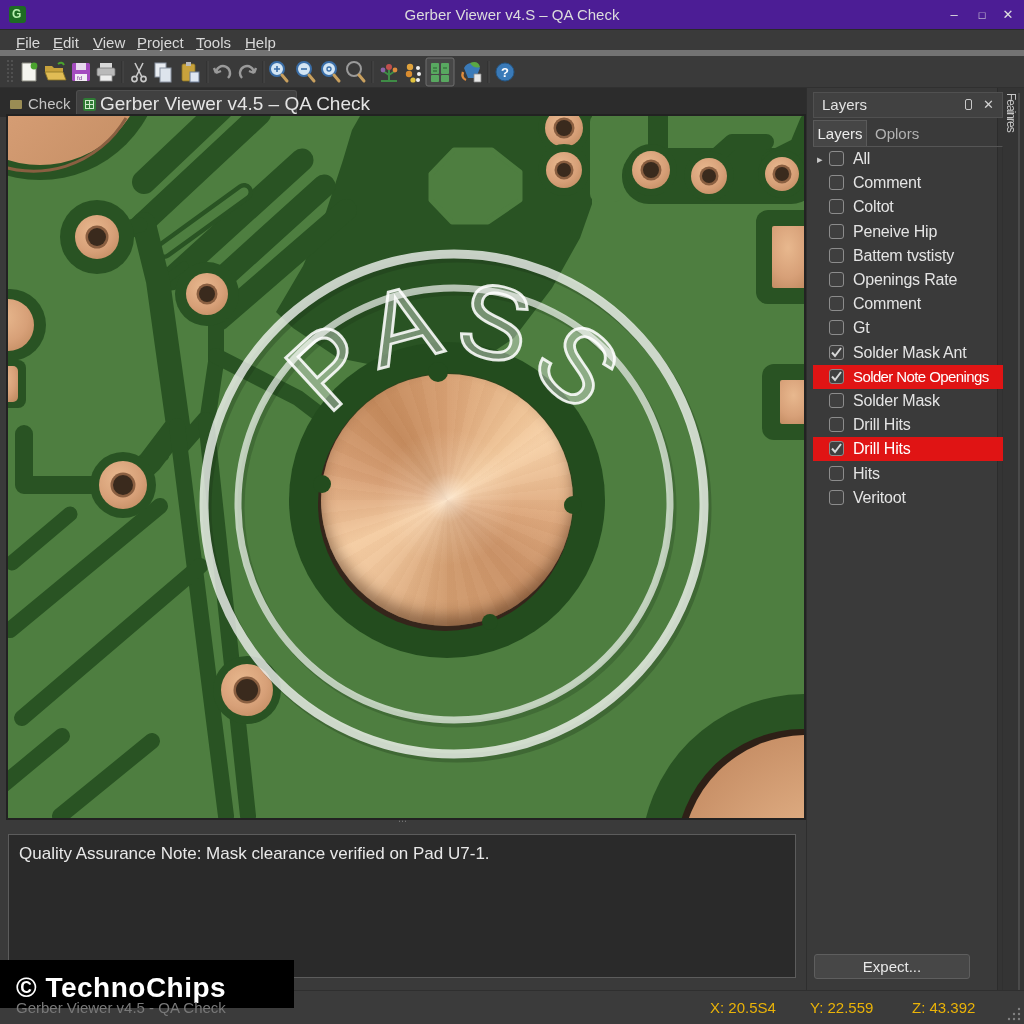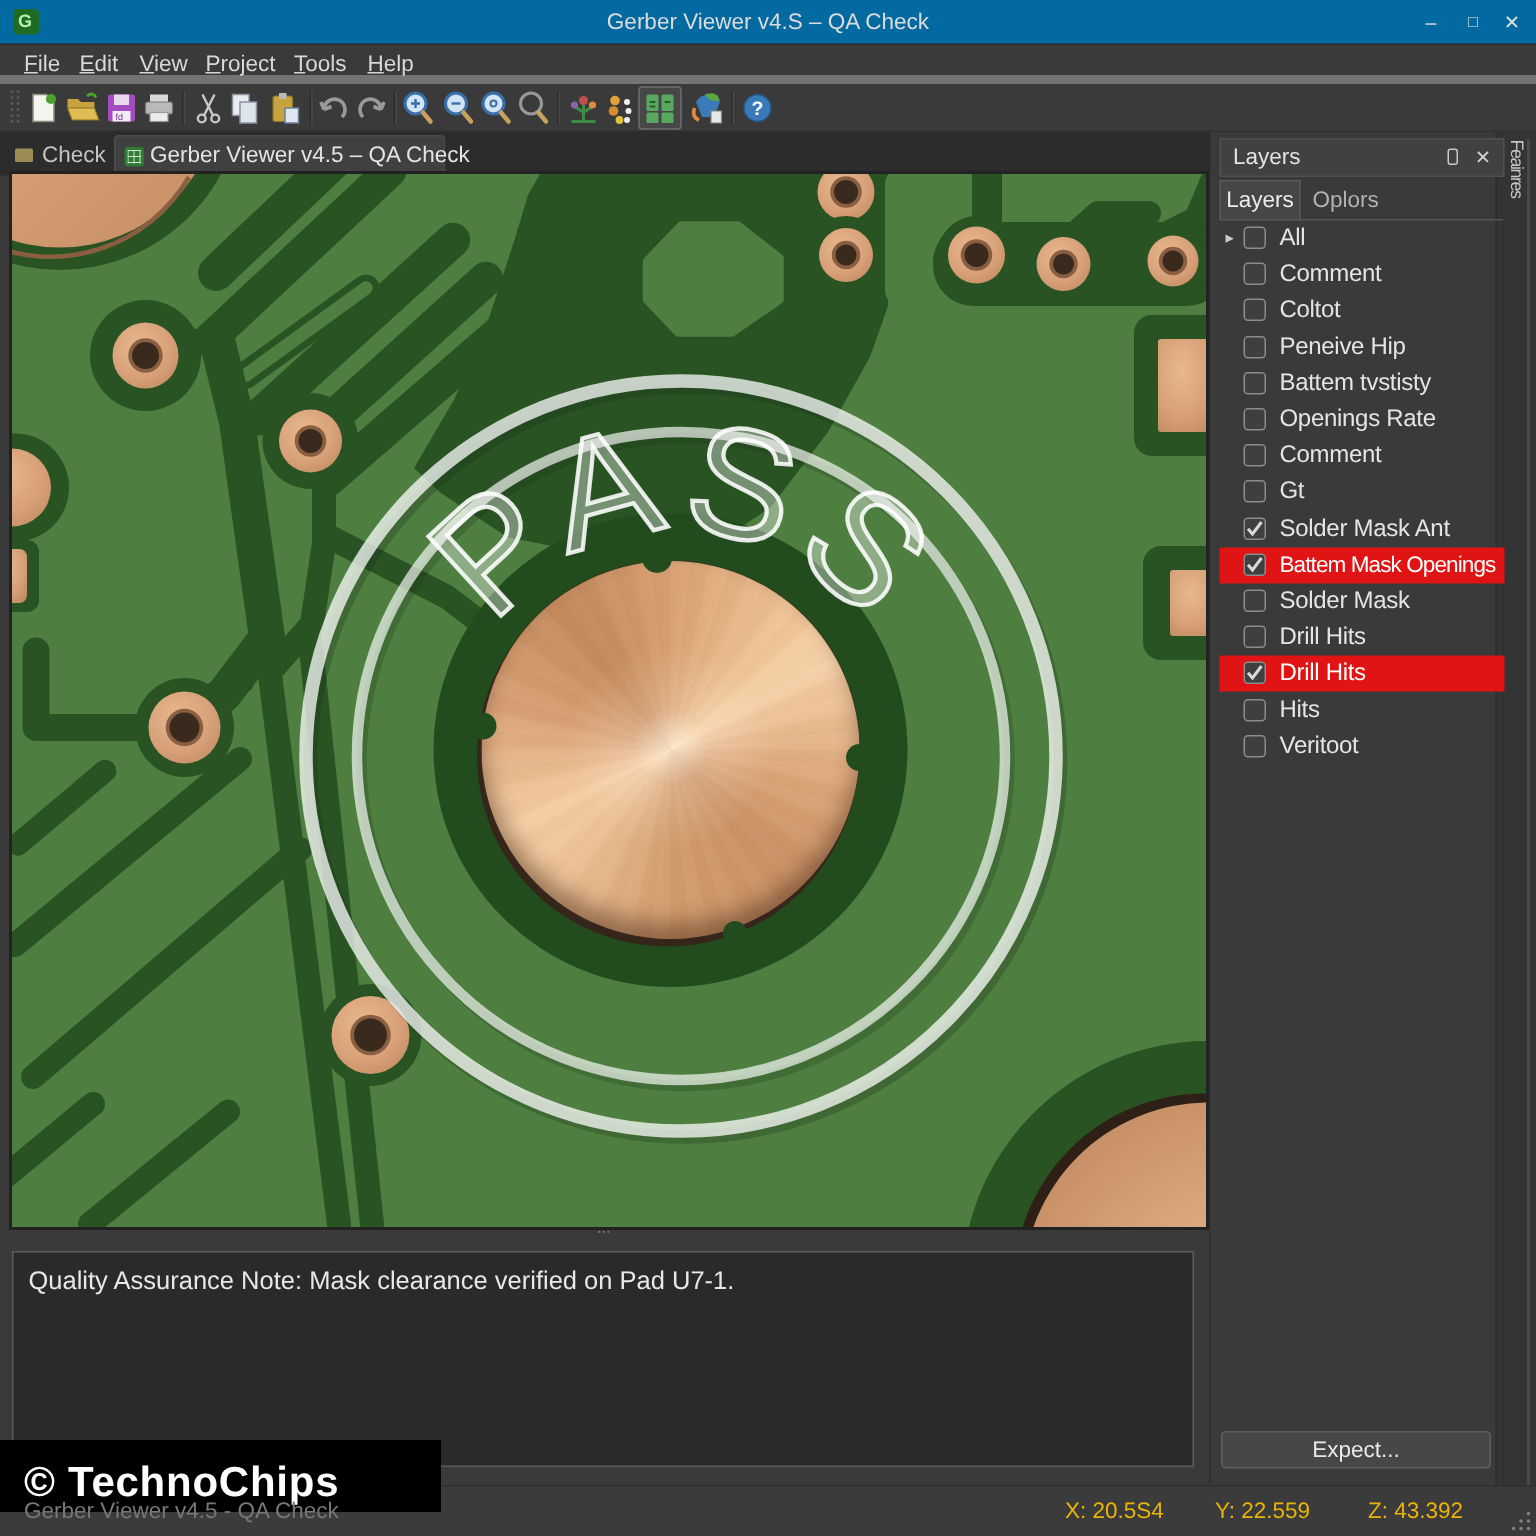--- a/index.html
+++ b/index.html
@@ -1,28 +1,28 @@
 <!DOCTYPE html>
 <html><head><meta charset="utf-8"><style>
 *{margin:0;padding:0;box-sizing:border-box}
 html,body{width:1024px;height:1024px;overflow:hidden;background:#3a3a3a;
  font-family:"Liberation Sans",sans-serif;-webkit-font-smoothing:antialiased}
-#titlebar{position:absolute;left:0;top:0;width:1024px;height:30px;background:#0369a1;border-bottom:1px solid #2a2a2a}
+#titlebar{position:absolute;left:0;top:0;width:1024px;height:30px;background:#4c1d95;border-bottom:1px solid #2a2a2a}
 #title{position:absolute;left:0;top:0;width:1024px;text-align:center;line-height:30px;color:#dcdcdc;font-size:15px}
 #appicon{position:absolute;left:9px;top:6px;width:17px;height:17px;background:#1e6b24;border-radius:3px}
 #appicon:after{content:"G";position:absolute;left:3px;top:1px;font-size:12px;font-weight:bold;color:#b9f0b0}
 .winbtn{position:absolute;top:0;height:30px;width:28px;color:#e0e0e0;text-align:center;line-height:30px;font-size:13px}
 #menubar{position:absolute;left:0;top:31px;width:1024px;height:25px;background:#3a3a3a;border-bottom:6px solid #737373}
 #menubar span{color:#d8d8d8;font-size:15px;position:absolute;top:3px}
 #menubar u{text-decoration:underline}
 #toolbar{position:absolute;left:0;top:56px;width:1024px;height:32px;background:#3a3a3a;border-bottom:1px solid #303030}
 #tabstrip{position:absolute;left:0;top:88px;width:806px;height:29px;background:#2c2c2c}
 #tab1{position:absolute;left:10px;top:4px;height:25px;color:#c4c4c4;font-size:15px;line-height:24px}
 #tab1 .fold{display:inline-block;width:12px;height:9px;background:#9a8c54;border-radius:1px;margin-right:6px;position:relative;top:0px}
-#tab2{position:absolute;left:76px;top:2px;width:221px;height:27px;background:#404040;border:1px solid #4e4e4e;border-bottom:none;border-radius:3px 3px 0 0;color:#e4e4e4;font-size:15px;line-height:26px;padding-left:23px;white-space:nowrap}
+#tab2{position:absolute;left:76px;top:2px;width:221px;height:27px;background:#404040;border:1px solid #4e4e4e;border-bottom:none;border-radius:3px 3px 0 0;color:#e4e4e4;font-size:19px;line-height:26px;padding-left:23px;white-space:nowrap}
 #tab2 .chip{position:absolute;left:6px;top:7px;width:13px;height:13px;background:#2f7a35;border-radius:2px}
 #tab2 .chip:after{content:"";position:absolute;left:2px;top:2px;width:9px;height:9px;background:
  linear-gradient(#cfe8cc 1px,transparent 1px),linear-gradient(90deg,#cfe8cc 1px,transparent 1px);background-size:4px 4px}
 #canvas{position:absolute;left:8px;top:116px;width:796px;height:702px;background:#4e7e40;outline:2px solid #222;overflow:hidden}
 #pad{position:absolute;left:313px;top:258px;width:252px;height:252px;border-radius:50%;
  background:
  radial-gradient(circle at 50% 49%, rgba(255,240,220,0.8) 0%, rgba(255,236,212,0.25) 14%, rgba(255,235,210,0.0) 38%),
  repeating-conic-gradient(rgba(255,255,255,0.02) 0deg 6deg, rgba(110,60,30,0.025) 6deg 12deg),
  conic-gradient(from 0deg,
   #d7a073 0deg, #efc497 42deg, #f7d2a9 58deg, #dda87d 100deg, #ca9267 135deg,
@@ -41,21 +41,21 @@
 #ptab2{position:absolute;left:62px;top:2px;color:#b2b2b2;font-size:15px;line-height:24px}
 #plist{position:absolute;left:6px;top:58px;width:190px;height:860px;border-top:1px solid #555;border-right:1px solid #303030;border-bottom:1px solid #303030}
 .row{position:absolute;left:0;width:190px;height:24px;color:#e4e4e4;font-size:16px;line-height:24px}
 .row.red{background:#e01414;color:#fff}
 .exp{position:absolute;left:4px;top:0;color:#c9c9c9;font-size:11px}
 .cb{position:absolute;left:16px;top:4px;width:15px;height:15px;background:#3f3f3f;border:1px solid #8c8c8c;border-radius:3px}
 .cb svg{position:absolute;left:-1px;top:-1px}
 .lb{position:absolute;left:40px;white-space:nowrap;letter-spacing:-0.2px}
 #features{position:absolute;left:1000px;top:93px;width:18px;height:70px;color:#c6c6c6;font-size:12px;
  writing-mode:vertical-rl;letter-spacing:-1px}
-#expect{position:absolute;left:814px;top:954px;width:180px;height:25px;background:#474747;border:1px solid #5e5e5e;border-radius:3px;color:#e8e8e8;font-size:15px;text-align:center;line-height:23px}
+#expect{position:absolute;left:814px;top:954px;width:156px;height:25px;background:#474747;border:1px solid #5e5e5e;border-radius:3px;color:#e8e8e8;font-size:15px;text-align:center;line-height:23px}
 #statusbar{position:absolute;left:0;top:990px;width:1024px;height:34px;background:#3b3b3b;border-top:1px solid #2f2f2f}
 #statusbar .lt{position:absolute;left:16px;top:8px;color:#787878;font-size:15px;z-index:5}
 #statusbar .c{position:absolute;top:8px;color:#eab308;font-size:15px}
 #watermark{position:absolute;left:0;top:960px;width:294px;height:48px;background:#000;z-index:4}
 #watermark div{color:#fff;font-size:28px;font-weight:bold;margin:12px 0 0 16px;letter-spacing:0.5px}
 #grip{position:absolute;right:3px;bottom:3px;width:14px;height:14px}
 </style></head><body>
 <div id="titlebar">
  <div id="title">Gerber Viewer v4.S – QA Check</div>
  <div id="appicon"></div>
@@ -364,21 +364,21 @@
           </svg>
         </span>
         <span class="lb">Solder Mask Ant</span>
       </div>
       <div class="row red" style="top:217.8px">
         <span class="cb">
           <svg width="15" height="15" viewBox="0 0 15 15">
             <path d="M3,7.5 l3,3.5 l6,-8" stroke="#d8d8d8" stroke-width="2" fill="none"></path>
           </svg>
         </span>
-        <span class="lb" style="font-size:15px;letter-spacing:-0.6px">Battem Mask Openings</span>
+        <span class="lb" style="font-size:15px;letter-spacing:-0.6px">Solder Note Openings</span>
       </div>
       <div class="row" style="top:242.0px">
         <span class="cb"></span>
         <span class="lb">Solder Mask</span>
       </div>
       <div class="row" style="top:266.2px">
         <span class="cb"></span>
         <span class="lb">Drill Hits</span>
       </div>
       <div class="row red" style="top:290.4px">

